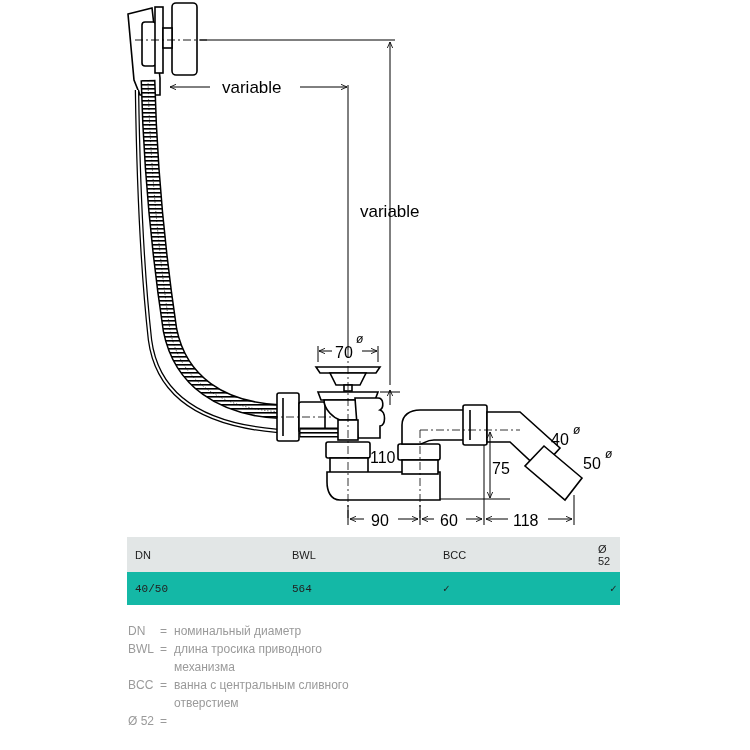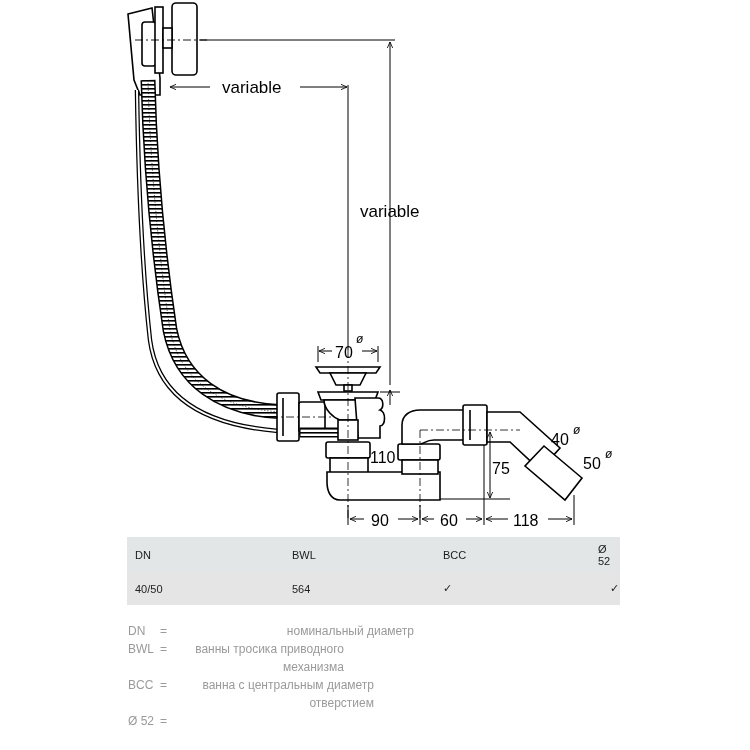--- a/index.html
+++ b/index.html
@@ -1,32 +1,32 @@
 <!DOCTYPE html>
 <html><head>
 <meta charset="utf-8">
 <style>
   html, body { margin: 0; padding: 0; background: #ffffff; }
   body { width: 750px; height: 750px; position: relative; overflow: hidden; font-family: "Liberation Sans", sans-serif; }
   #drawing { position: absolute; left: 0; top: 0; width: 750px; height: 530px; }
   .dimtxt { font-family: "Liberation Sans", sans-serif; font-stretch: condensed; fill: #000; }
   .spec-table { position: absolute; left: 127px; top: 537px; width: 493px; border-collapse: collapse; font-size: 11px; color: #222; }
   .spec-table .hdr { background: #e2e6e6; height: 35px; }
-  .spec-table .row { background: #e5e5e5; height: 33px; }
+  .spec-table .row { background: #14b8a6; height: 33px; font-family: Liberation Mono, monospace; }
   .spec-table td { padding: 0 0 0 8px; vertical-align: middle; }
   .spec-table .c1 { width: 149px; }
   .spec-table .c2 { width: 143px; }
   .spec-table .c3 { width: 133px; }
   .spec-table .c4 { text-align: left; padding-left: 22px; }
   .spec-table .hdr td { font-weight: normal; color: #1b1b1b; }
   .legend { position: absolute; left: 128px; top: 622px; font-size: 12px; color: #9a9a9a; line-height: 18px; }
   .legend .item { display: flex; }
   .legend .term { width: 32px; white-space: pre; }
   .legend .eq { width: 14px; }
-  .legend .def { width: 240px; text-align: right; }
+  .legend .def { width: 240px; }
 </style>
 </head>
 <body>
 
 <svg id="drawing" viewBox="0 0 750 530" xmlns="http://www.w3.org/2000/svg">
   <defs>
     <marker id="arr" viewBox="0 0 10 10" refX="9" refY="5" markerWidth="7" markerHeight="7" orient="auto-start-reverse">
       <path d="M0,1 L9,5 L0,9" fill="none" stroke="#000" stroke-width="1.2"></path>
     </marker>
     <pattern id="ribs" width="4" height="4" patternUnits="userSpaceOnUse">
@@ -146,24 +146,24 @@
 
 <div class="legend">
   <div class="item">
     <span class="term">DN</span>
     <span class="eq">=</span>
     <span class="def">номинальный диаметр</span>
   </div>
   <div class="item">
     <span class="term">BWL</span>
     <span class="eq">=</span>
-    <span class="def" style="width:170px">ванны тросика приводного механизма</span>
+    <span class="def" style="width:170px">длина тросика приводного механизма</span>
   </div>
   <div class="item">
     <span class="term">BCC</span>
     <span class="eq">=</span>
-    <span class="def" style="width:200px">ванна с центральным диаметр отверстием</span>
+    <span class="def" style="width:200px">ванна с центральным сливного отверстием</span>
   </div>
   <div class="item">
     <span class="term">Ø 52</span>
     <span class="eq">=</span>
   </div>
 </div>
 
 </body></html>

